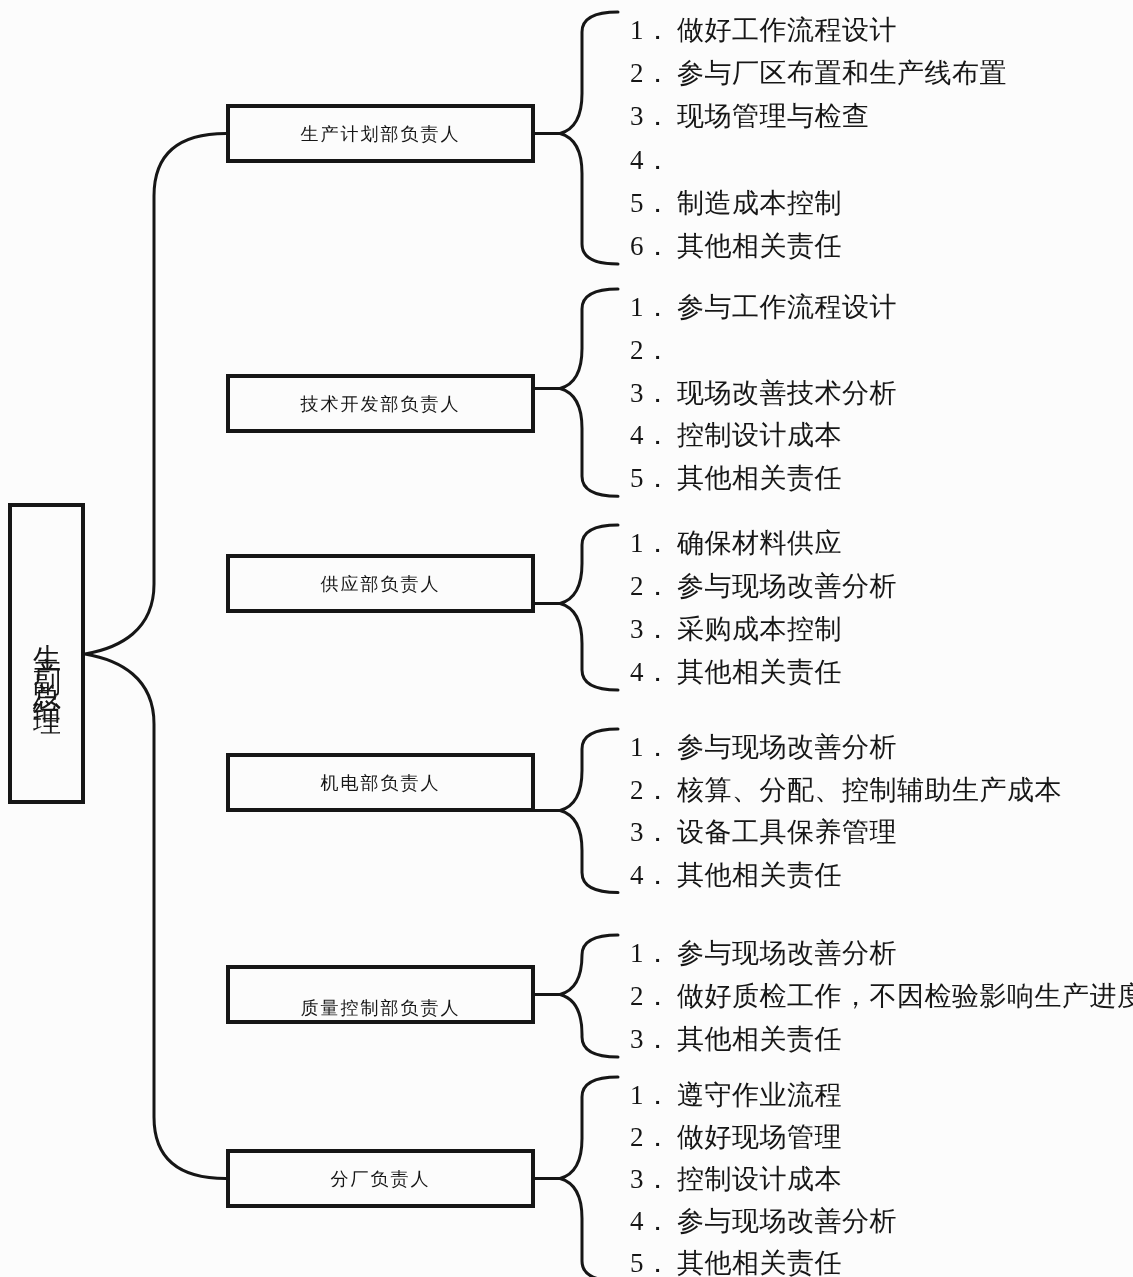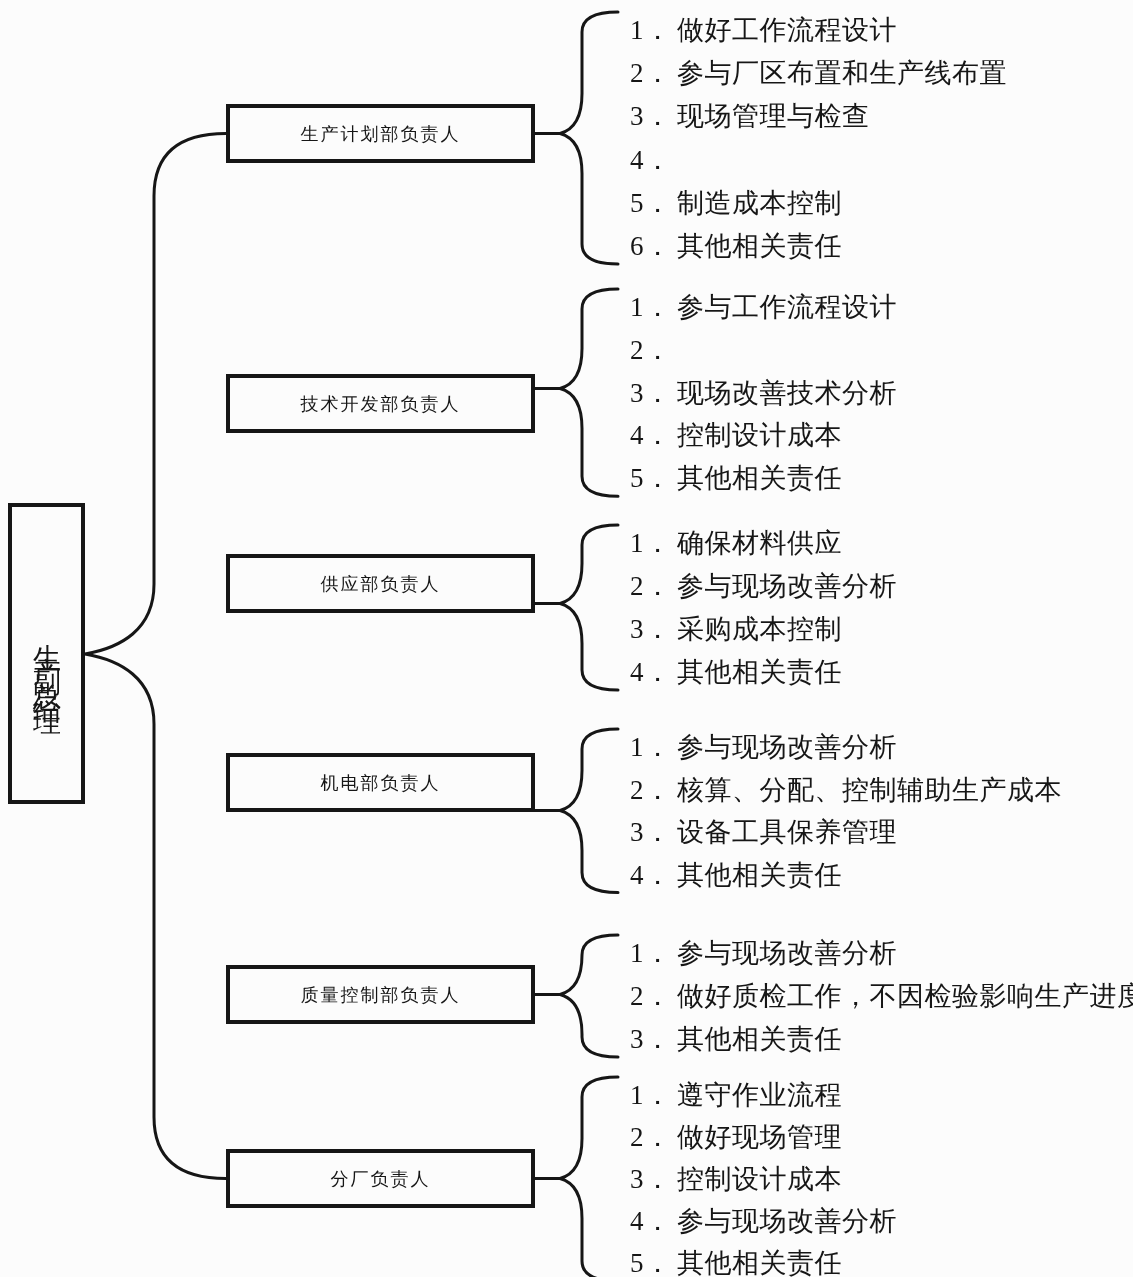--- a/index.html
+++ b/index.html
@@ -143,21 +143,21 @@
         </li>
         <li class="duty-item" style="height: 42.5px;">
           <span class="duty-num">3．</span>
           <span>设备工具保养管理</span>
         </li>
         <li class="duty-item" style="height: 42.5px;">
           <span class="duty-num">4．</span>
           <span>其他相关责任</span>
         </li>
       </ul>
-      <div class="dept-box" style="top: 965px;">
+      <div class="dept-box" style="top: 965px; align-items: flex-end;">
         <span>质量控制部负责人</span>
       </div>
       <ul class="duty-list" style="top: 931.5px;">
         <li class="duty-item" style="height: 43px;">
           <span class="duty-num">1．</span>
           <span>参与现场改善分析</span>
         </li>
         <li class="duty-item" style="height: 43px;">
           <span class="duty-num">2．</span>
           <span>做好质检工作，不因检验影响生产进度</span>

